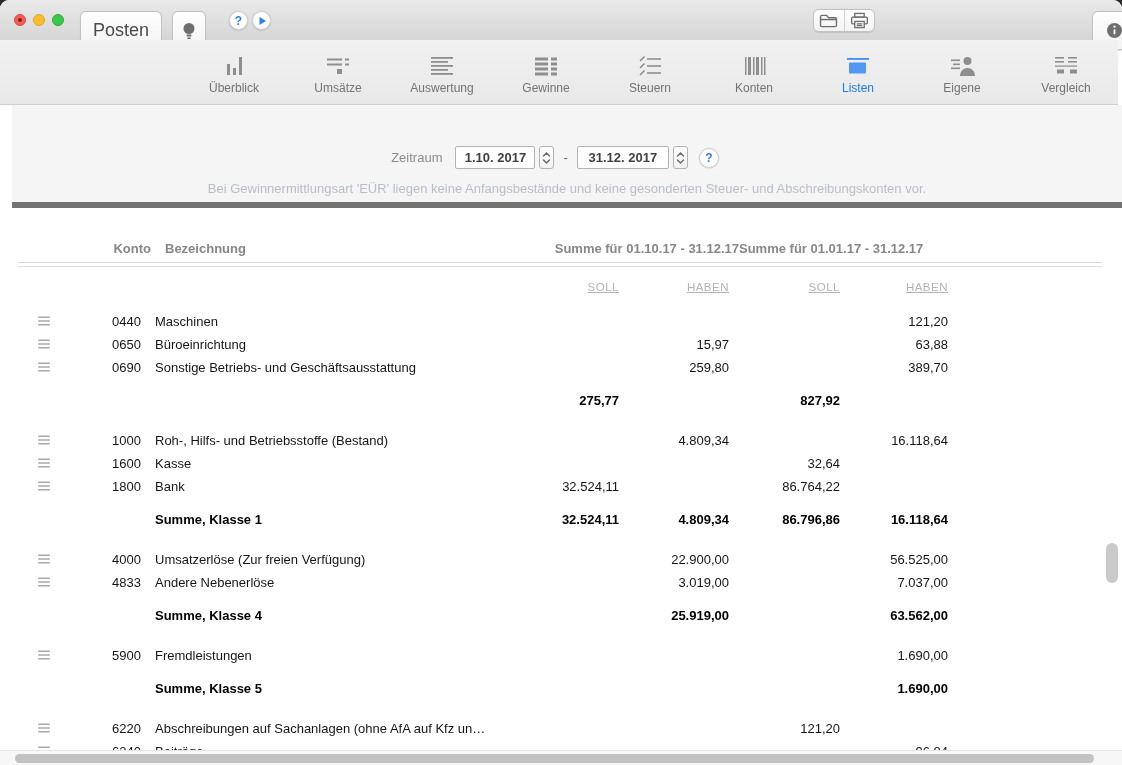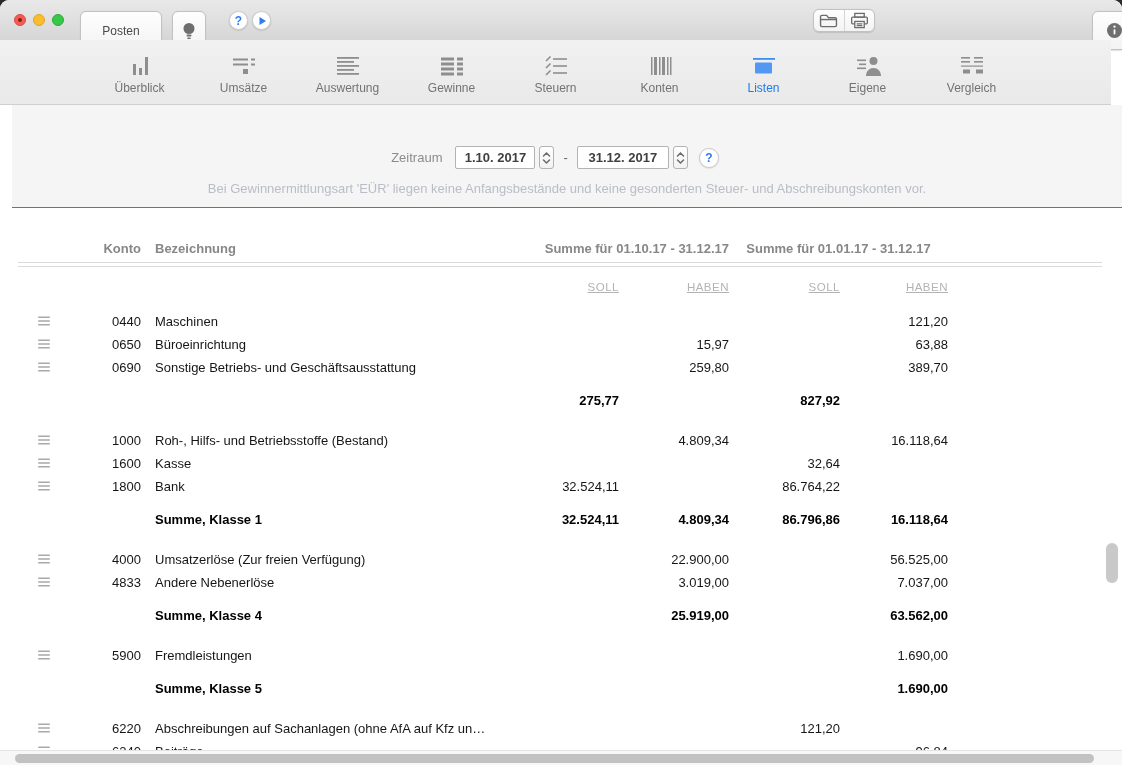--- a/index.html
+++ b/index.html
@@ -10,64 +10,64 @@
   
   .titlebar{position:absolute;top:0;left:0;right:0;height:40px;
             background:linear-gradient(#e9e9e9,#d6d6d6);}
   .tl{position:absolute;top:14px;width:12px;height:12px;border-radius:50%;box-sizing:border-box;}
   .tl.close{left:14px;background:#f45d55;border:1px solid #dd4a41;}
   .tl.close::after{content:"";position:absolute;left:3px;top:3px;width:4px;height:4px;border-radius:50%;background:#7e2019;}
   .tl.min{left:33px;background:#f9bd2f;border:1px solid #e0a621;}
   .tl.max{left:52px;background:#39c74a;border:1px solid #2dab36;}
   .tbtn{position:absolute;top:11px;height:39px;box-sizing:border-box;border:1px solid #c2c2c2;border-radius:6px;
         background:linear-gradient(#fefefe,#f3f3f3);display:flex;align-items:center;justify-content:center;
-        color:#4a4a4a;font-size:12px;box-shadow:0 0.5px 1px rgba(0,0,0,.12);}
+        color:#4a4a4a;font-size:18px;box-shadow:0 0.5px 1px rgba(0,0,0,.12);}
   .posten{left:80px;width:82px;}
   .bulb{left:172px;width:34px;color:#6e6e6e;}
   .circ{position:absolute;top:11px;width:19px;height:19px;border-radius:50%;background:#fff;
         border:1px solid #cfcfcf;box-shadow:0 0.5px 1.5px rgba(0,0,0,.18);display:flex;align-items:center;justify-content:center;box-sizing:border-box;}
   .circ.help{left:229px;color:#2f7cf6;font-weight:bold;font-size:12px;}
   .circ.play{left:252px;}
   .seg{position:absolute;top:9px;left:813px;width:62px;height:23px;border:1px solid #c2c2c2;border-radius:6px;
        background:linear-gradient(#fefefe,#f3f3f3);display:flex;box-shadow:0 0.5px 1px rgba(0,0,0,.12);box-sizing:border-box;}
   .seg>div{flex:1;display:flex;align-items:center;justify-content:center;color:#6d6d6d;}
   .seg>div:first-child{border-right:1px solid #d4d4d4;}
   .infobtn{left:1092px;width:44px;border-radius:6px 0 0 6px;}
 
   
-  .toolbar{position:absolute;top:40px;left:0;right:11px;height:65px;
+  .toolbar{position:absolute;top:40px;left:0;right:4px;height:65px;
            background:linear-gradient(#f1f1f1,#e9e9e9);border-bottom:1px solid #cfcfcf;
-           display:flex;justify-content:center;box-sizing:border-box;}
+           display:flex;justify-content:flex-end;box-sizing:border-box;}
   .tab{width:104px;display:flex;flex-direction:column;align-items:center;padding-top:13px;cursor:default;}
   .ticon{height:24px;color:#8e8e8e;display:flex;align-items:flex-end;}
   .tlabel{margin-top:4px;font-size:12px;color:#737373;}
   .tab.selected .ticon{color:#1d7bf4;}
   .tab.selected .tlabel{color:#1d7bf4;}
 
   
-  .pband{position:absolute;top:105px;left:12px;right:0;height:103px;background:#f5f5f5;border-bottom:1px solid #737373;box-sizing:border-box;}
+  .pband{position:absolute;top:105px;left:12px;right:0;height:103px;background:#f5f5f5;border-bottom:6px solid #737373;box-sizing:border-box;}
   .prow{position:absolute;top:41px;left:0;right:0;display:flex;justify-content:center;align-items:center;transform:translateX(-12px);}
   .plabel{color:#8c8c8c;font-size:13px;margin-right:13px;}
   .dfield{width:80px;height:23px;border:1px solid #b3b3b3;border-radius:2px;background:#fff;text-align:center;
           font-family:"Liberation Sans","DejaVu Sans",sans-serif;font-size:13px;font-weight:bold;color:#404040;padding:0;box-sizing:border-box;}
   .dfield.wide{width:92px;}
   .stepper{width:15px;height:23px;margin-left:4px;border:1px solid #b3b3b3;border-radius:3px;background:linear-gradient(#fff,#f2f2f2);
            display:flex;align-items:center;justify-content:center;box-sizing:border-box;}
   .dash{margin:0 9px;color:#666;font-size:13px;}
   .phelp{width:20px;height:20px;border-radius:50%;background:#fff;border:1px solid #cdcdcd;box-shadow:0 0.5px 1.5px rgba(0,0,0,.15);
          margin-left:11px;display:flex;align-items:center;justify-content:center;color:#3179f2;font-weight:bold;font-size:12px;box-sizing:border-box;}
   .hint{position:absolute;top:76px;left:0;right:0;text-align:center;font-size:13px;color:#b9bdc6;}
 
   
   .content{position:absolute;top:208px;left:0;right:0;bottom:15px;background:#fff;overflow:hidden;}
   .grid{display:grid;grid-template-columns:42px 81px 370px 108px 110px 111px 108px 1fr;align-items:center;}
-  .hgrid{position:absolute;left:18px;right:0;top:30px;height:20px;font-size:13px;font-weight:bold;color:#878787;}
+  .hgrid{position:absolute;left:28px;right:0;top:30px;height:20px;font-size:13px;font-weight:bold;color:#878787;}
   .hgrid .bez{padding-left:14px;}
   .hgrid .p1{grid-column:4/6;text-align:right;}
-  .hgrid .p2{grid-column:6/8;text-align:center;}
+  .hgrid .p2{grid-column:6/8;text-align:left;}
   .dline{position:absolute;left:18px;right:20px;top:54px;height:3px;border-top:1px solid #dbdbdb;border-bottom:1px solid #dbdbdb;}
   .shead{position:absolute;left:18px;right:0;top:70px;height:18px;font-size:11.5px;color:#b3b3b3;letter-spacing:.5px;text-decoration:underline;}
   .shead .c{text-align:right;}
   .rows{position:absolute;left:18px;right:0;top:102px;}
   .trow{height:23px;font-size:13px;color:#161616;}
   .trow .c{line-height:23px;white-space:nowrap;overflow:hidden;}
   .trow .num{text-align:right;}
   .trow .name{padding-left:14px;}
   .trow.sum{font-weight:bold;color:#000;margin-top:10px;}
   .group{margin-bottom:17px;}

